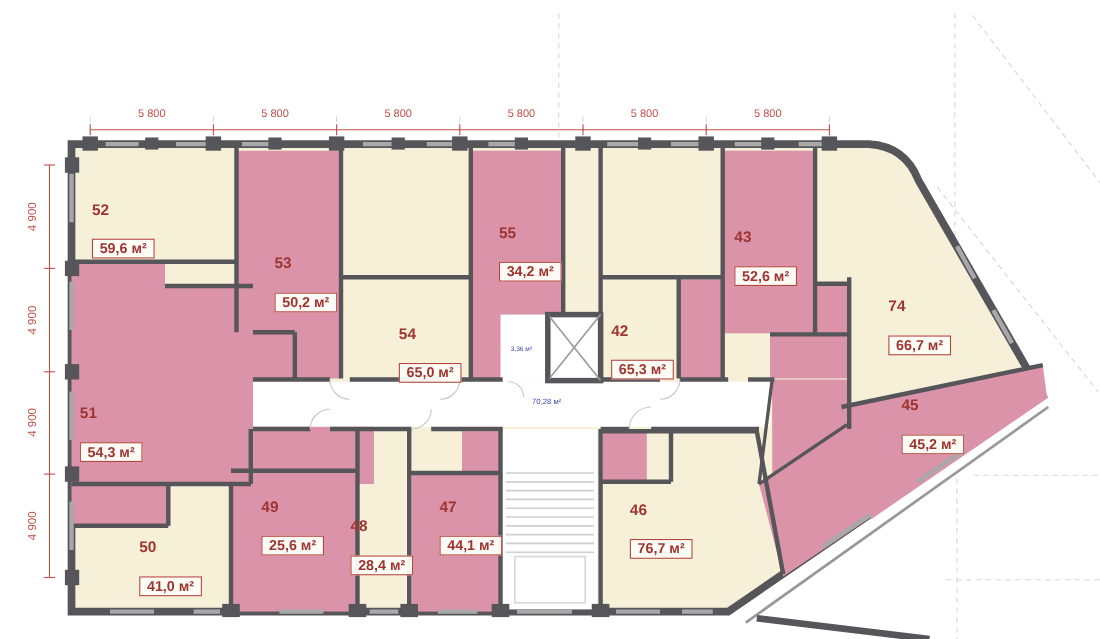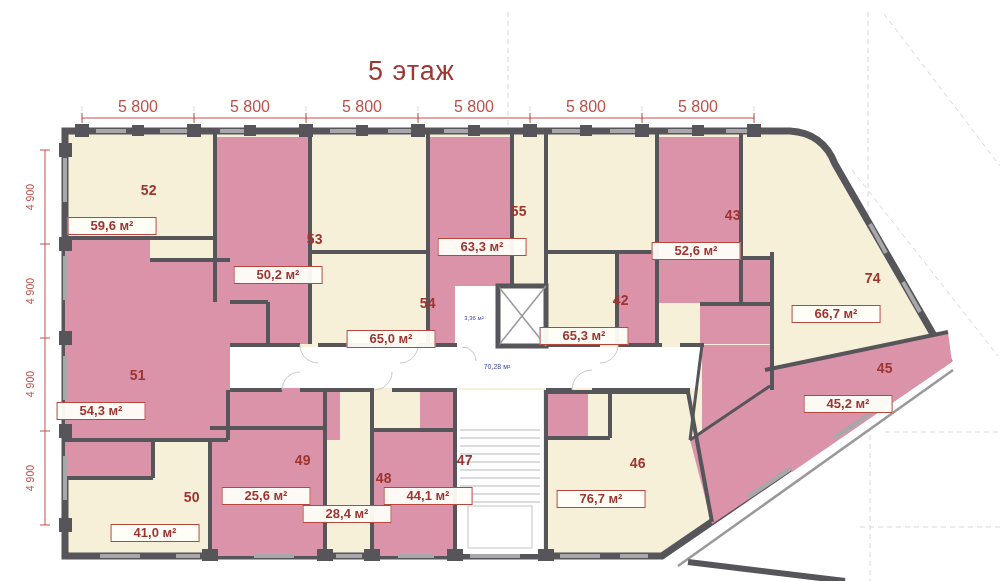--- a/index.html
+++ b/index.html
@@ -1,27 +1,27 @@
 <!DOCTYPE html>
 <html><head>
 <meta charset="utf-8">
 <style>
   html,body{margin:0;padding:0;background:#ffffff;}
   .canvas{position:relative;width:1000px;height:581px;background:#fff;overflow:hidden;
           font-family:"Liberation Sans", sans-serif;}
   .plan-svg{position:absolute;left:0;top:0;}
   .floor-title{position:absolute;left:368px;top:56px;font-size:27px;color:#9c3732;
                letter-spacing:1px;font-weight:500;}
-  .dim-top{position:absolute;top:98px;transform:translateX(-50%);font-size:16px;color:#c2504a;}
+  .dim-top{position:absolute;top:98px;transform:translateX(-50%);font-size:10px;color:#c2504a;}
   .dim-left{position:absolute;left:30px;transform:translate(-50%,-50%) rotate(-90deg);
             font-size:10.5px;color:#c2504a;white-space:nowrap;}
-  .unit-label{position:absolute;transform:translateX(-50%);text-align:right;color:#9e3430;line-height:1.25;}
+  .unit-label{position:absolute;transform:translateX(-50%);text-align:left;color:#9e3430;line-height:1.25;}
   .unit-number{font-size:14px;font-weight:bold;}
   .unit-area-box{display:inline-block;border:1.5px solid #b5473f;background:rgba(255,254,248,.95);
-                 padding:0 22px;font-size:13px;font-weight:bold;margin-top:17px;white-space:nowrap;}
+                 padding:0 6px;font-size:13px;font-weight:bold;margin-top:17px;white-space:nowrap;}
   .blue-area{position:absolute;transform:translate(-50%,-50%);color:#3f44ad;font-size:6px;white-space:nowrap;}
   .blue-area.corridor{font-size:7px;}
 </style>
 </head>
 <body>
 
 <div class="canvas">
 
   <svg class="plan-svg" width="1000" height="581" viewBox="0 0 1000 581">
 
@@ -223,21 +223,20 @@
       <path d="M300,345 a18,18 0 0 0 18,18"></path>
       <path d="M418,345 a18,18 0 0 1 -18,18"></path>
       <path d="M618,345 a18,18 0 0 1 -18,18"></path>
       <path d="M282,390 a18,18 0 0 1 18,-18"></path>
       <path d="M374,390 a18,18 0 0 0 18,-18"></path>
       <path d="M572,390 a20,20 0 0 1 20,-20"></path>
       <path d="M462,347 a14,14 0 0 1 14,14"></path>
     </g>
   </svg>
 
-  <div class="floor-title">5 этаж</div>
 
   <div class="dim-top" style="left:138px">5 800</div>
   <div class="dim-top" style="left:250px">5 800</div>
   <div class="dim-top" style="left:362px">5 800</div>
   <div class="dim-top" style="left:474px">5 800</div>
   <div class="dim-top" style="left:586px">5 800</div>
   <div class="dim-top" style="left:698px">5 800</div>
 
   <div class="dim-left" style="top:197px">4 900</div>
   <div class="dim-left" style="top:291px">4 900</div>
@@ -251,21 +250,21 @@
   <div class="unit-label" style="left:278px;top:231px">
     <div class="unit-number">53</div>
     <div class="unit-area-box"><span>50,2 м²</span></div>
   </div>
   <div class="unit-label" style="left:391px;top:295px">
     <div class="unit-number">54</div>
     <div class="unit-area-box"><span>65,0 м²</span></div>
   </div>
   <div class="unit-label" style="left:482px;top:203px">
     <div class="unit-number">55</div>
-    <div class="unit-area-box"><span>63,3 м²</span></div>
+    <div class="unit-area-box"><span>34,2 м²</span></div>
   </div>
   <div class="unit-label" style="left:584px;top:292px">
     <div class="unit-number">42</div>
     <div class="unit-area-box"><span>65,3 м²</span></div>
   </div>
   <div class="unit-label" style="left:696px;top:207px">
     <div class="unit-number">43</div>
     <div class="unit-area-box"><span>52,6 м²</span></div>
   </div>
   <div class="unit-label" style="left:836px;top:270px">

